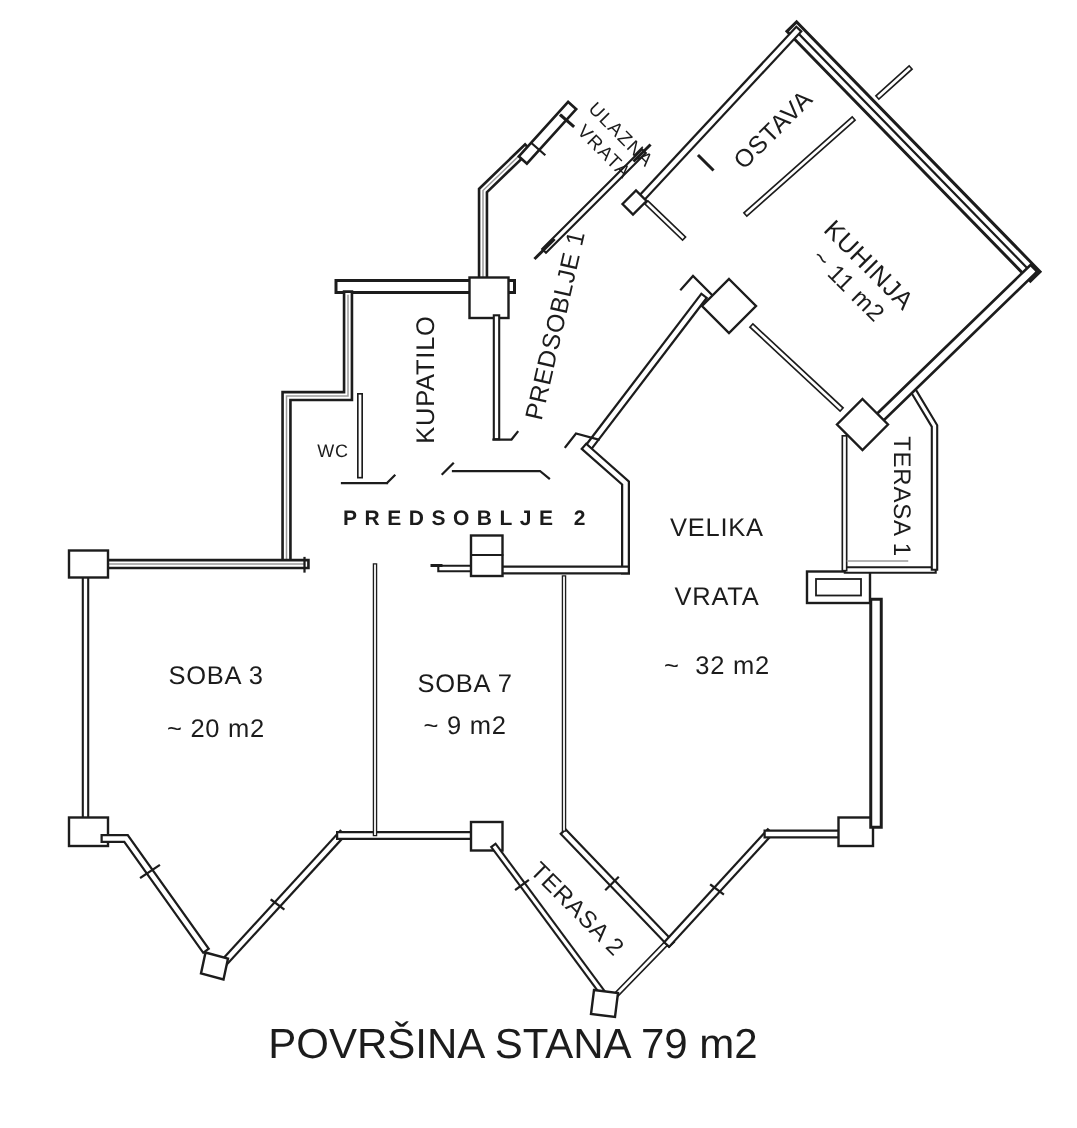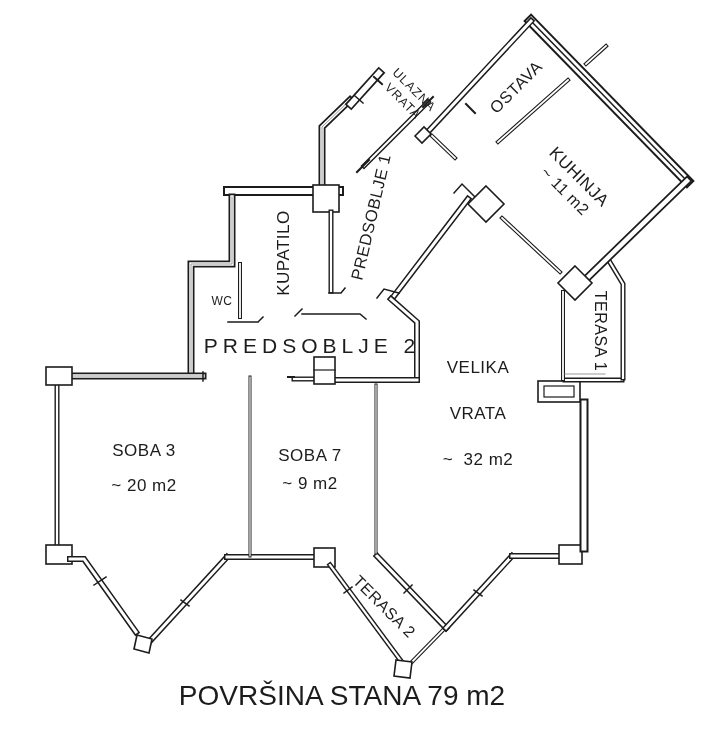--- a/index.html
+++ b/index.html
@@ -178,39 +178,39 @@
       <path class="wht w12" d="M376 385 L376 553"></path>
     </g>
   </svg>
 
   <div class="lbl" style="left:222px;top:301px;font-size:12px;">WC</div>
 
   <div class="lbl rot90ccw" style="left:284px;top:253px;">KUPATILO</div>
 
   <div class="lbl rotm77" style="left:371px;top:217px;font-size:16.5px;">PREDSOBLJE 1</div>
 
-  <div class="lbl" style="left:312px;top:346px;font-size:21px;letter-spacing:5px;">PREDSOBLJE 2</div>
+  <div class="lbl" style="left:312px;top:346px;font-size:14px;letter-spacing:5px;font-weight:bold;">PREDSOBLJE 2</div>
 
   <div class="lbl rot45" style="left:408px;top:96px;font-size:12.5px;letter-spacing:1px;">
     <div>ULAZNA</div>
     <div>VRATA</div>
   </div>
 
   <div class="lbl rotm45" style="left:516px;top:87px;font-size:16.5px;">OSTAVA</div>
 
   <div class="lbl rot45" style="left:572px;top:184px;">
     <div>KUHINJA</div>
     <div class="room-sub" style="font-size:16px;">~ 11 m2</div>
   </div>
 
   <div class="lbl rot90cw" style="left:600px;top:331px;font-size:16px;">TERASA 1</div>
 
   <div class="lbl rot45" style="left:384px;top:607px;font-size:16px;">TERASA 2</div>
 
-  <div class="lbl" style="left:478px;top:414px;line-height:46px;">
+  <div class="lbl" style="left:478px;top:398px;line-height:46px;">
     <div>VELIKA</div>
     <div>VRATA</div>
     <div class="room-sub">~  32 m2</div>
   </div>
 
   <div class="lbl" style="left:310px;top:470px;line-height:28px;">
     <div>SOBA 7</div>
     <div class="room-sub">~ 9 m2</div>
   </div>
 

